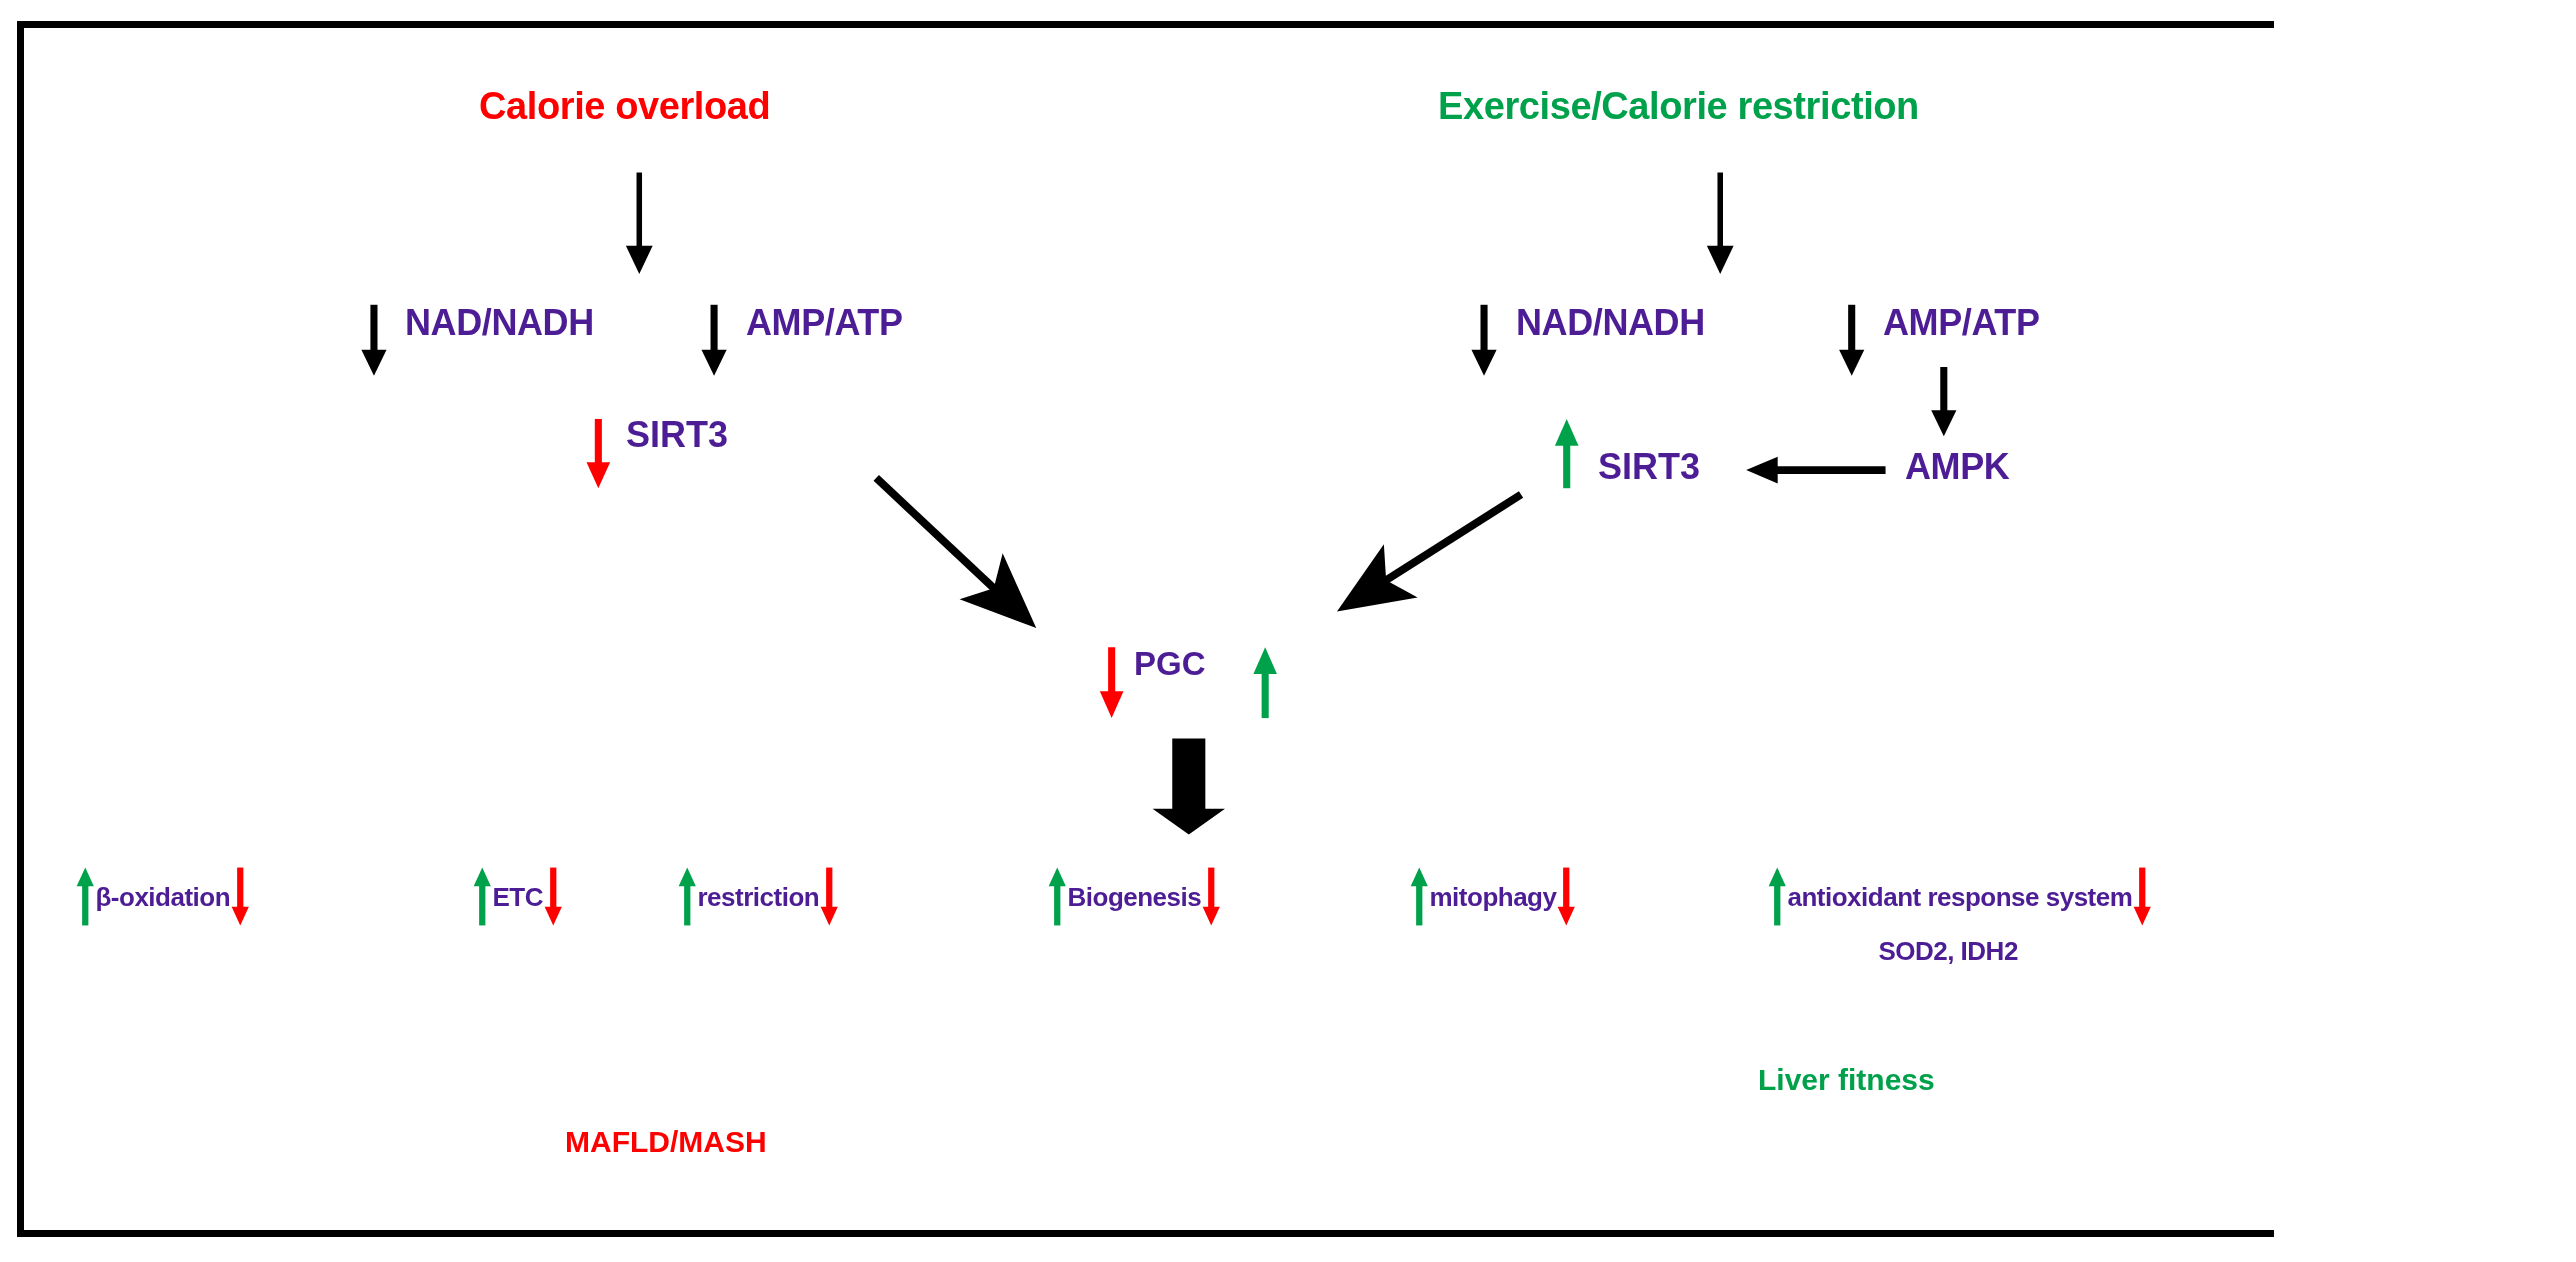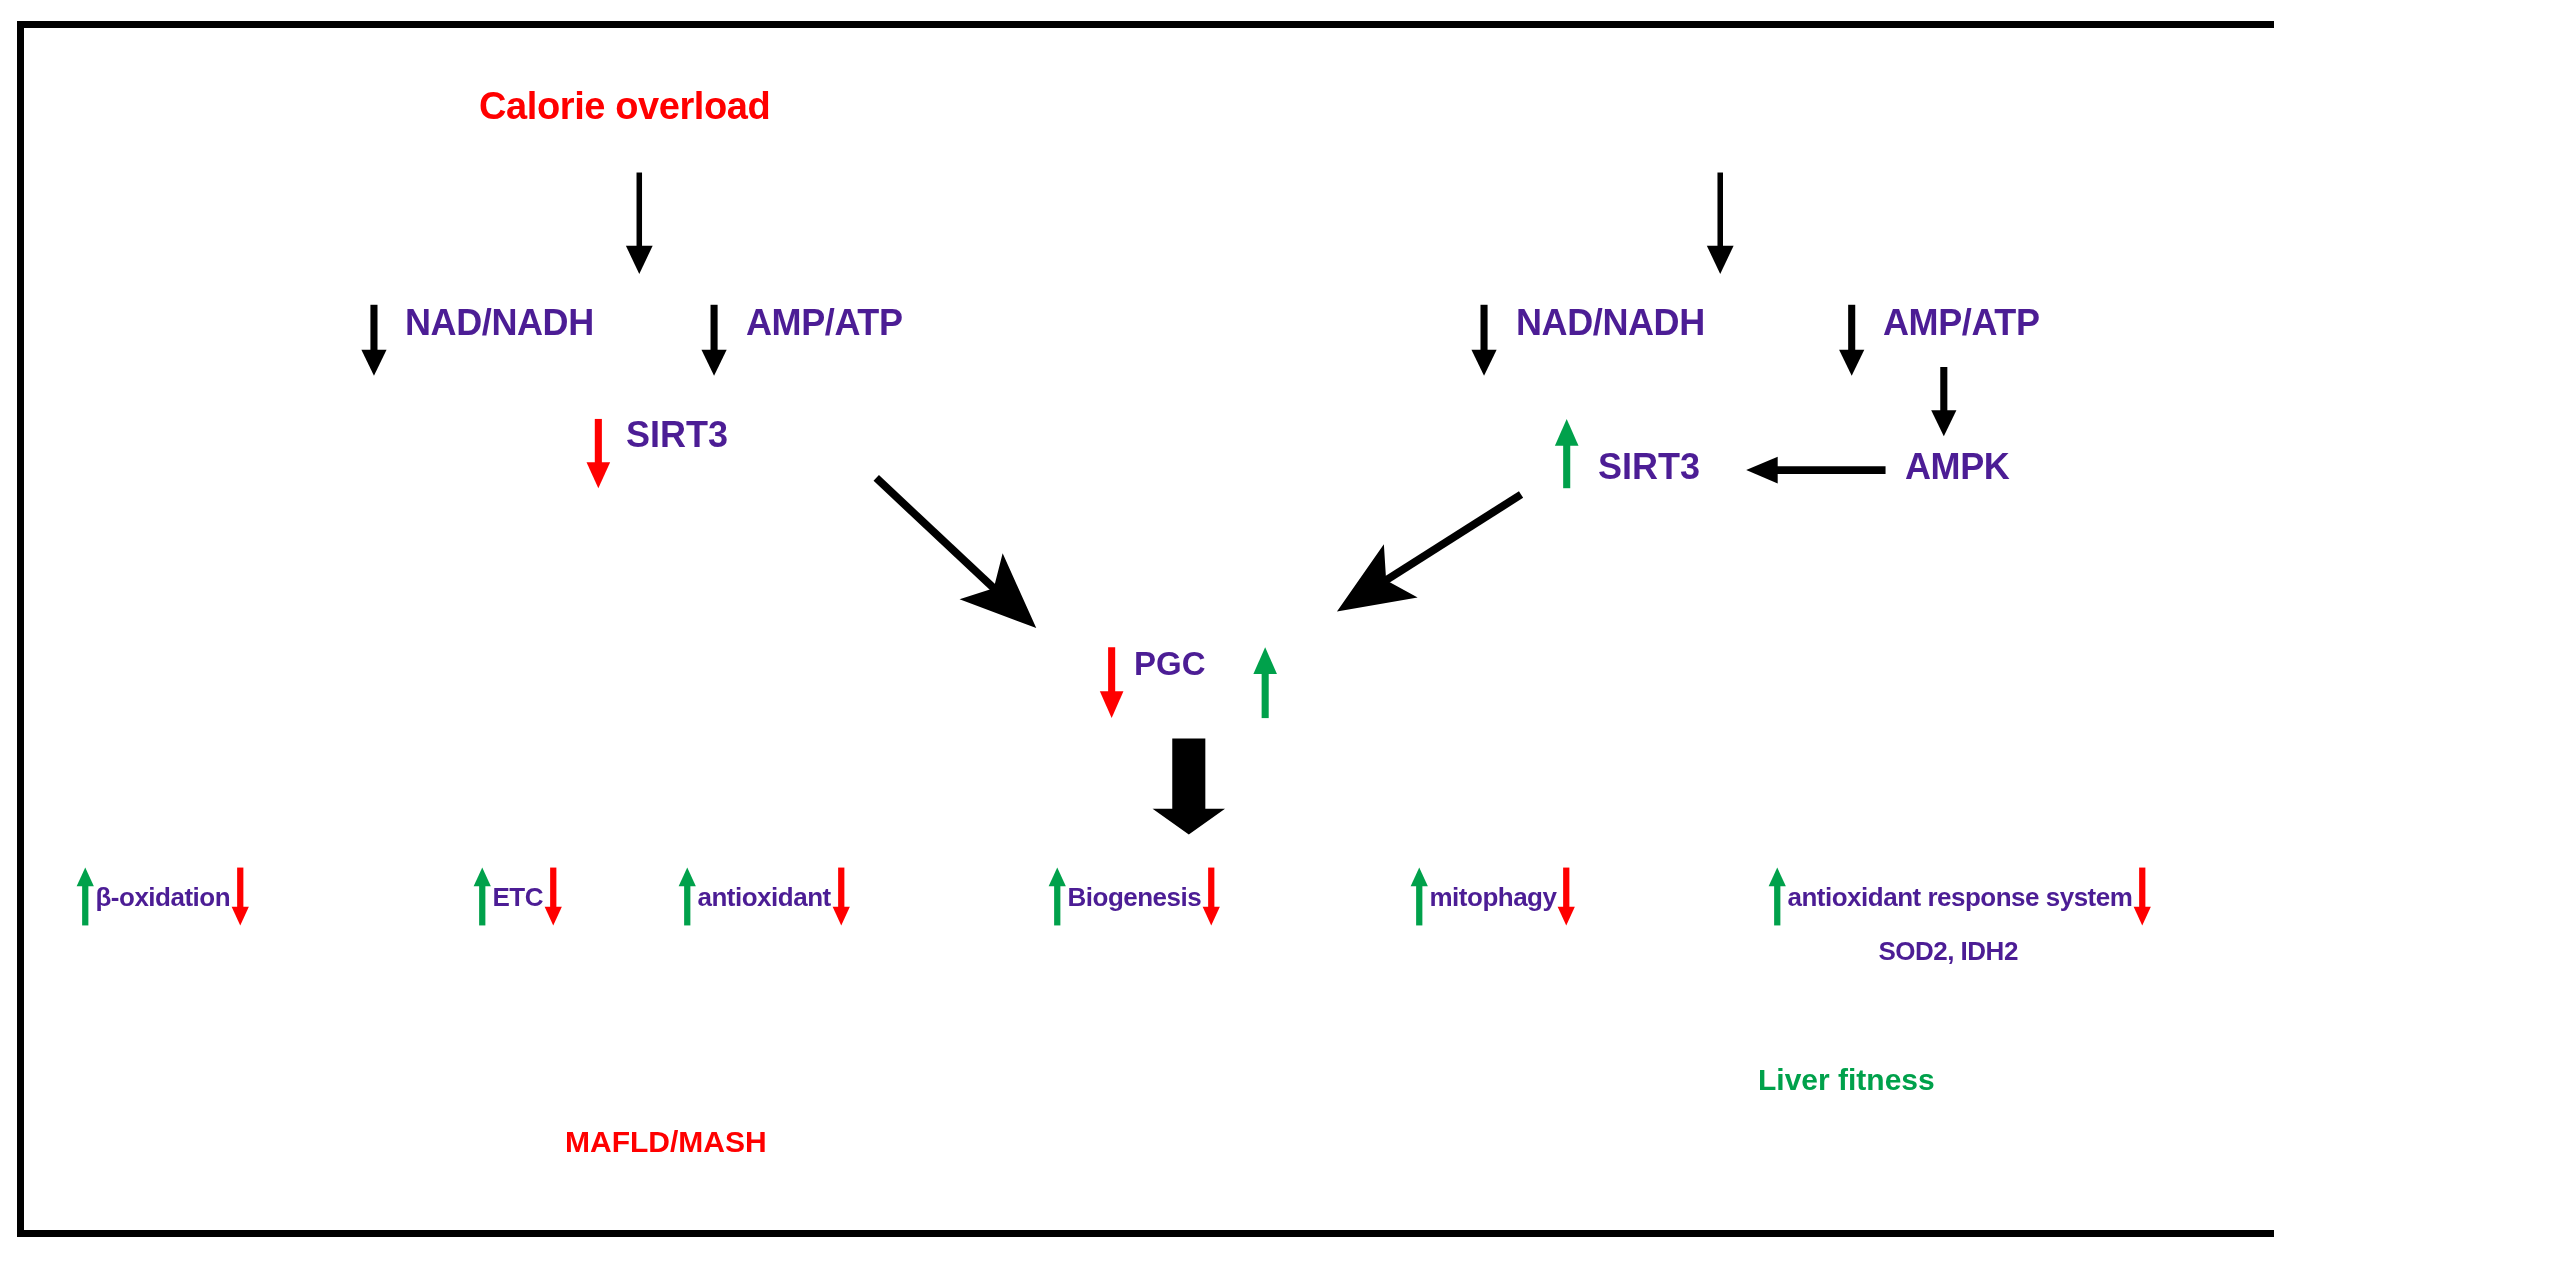--- a/index.html
+++ b/index.html
@@ -163,20 +163,21 @@
       <polygon points="1592,856 1622,856 1607,822" fill="#00A14B"></polygon>
     </g>
 
     <g>
       <path d="M1489,938 L1531,938 L1531,1027 L1556,1027 L1510,1060 L1464,1027 L1489,1027 Z" fill="#000000"></path>
     </g>
   </svg>
 
   <div class="node title red" style="left:479px; top:87px;">Calorie overload</div>
 
+  <div class="node title green" style="left:1438px; top:87px;">Exercise/Calorie restriction</div>
 
   <div class="node metab" style="left:405px; top:305px;">NAD/NADH</div>
 
   <div class="node metab" style="left:746px; top:305px;">AMP/ATP</div>
 
   <div class="node sirt" style="left:626px; top:417px;">SIRT3</div>
 
   <div class="node metab" style="left:1516px; top:305px;">NAD/NADH</div>
 
   <div class="node metab" style="left:1883px; top:305px;">AMP/ATP</div>
@@ -198,21 +199,21 @@
       <div class="node outcome" style="left: 472px; top: 866px;"><span class="glyph-arrow"><svg width="20.5" height="61" viewBox="0 0 26 78" style="vertical-align:-15.7px">
             <line x1="13" y1="76" x2="13" y2="22" stroke="#00A14B" stroke-width="8"></line>
             <polygon points="2,26 24,26 13,2" fill="#00A14B"></polygon>
           </svg></span><span style="vertical-align: middle;">ETC</span><span class="glyph-arrow"><svg width="20.5" height="61" viewBox="0 0 26 78" style="vertical-align:-15.7px">
             <line x1="13" y1="2" x2="13" y2="56" stroke="#FF0000" stroke-width="8"></line>
             <polygon points="2,52 24,52 13,76" fill="#FF0000"></polygon>
           </svg></span></div>
       <div class="node outcome" style="left: 677px; top: 866px;"><span class="glyph-arrow"><svg width="20.5" height="61" viewBox="0 0 26 78" style="vertical-align:-15.7px">
             <line x1="13" y1="76" x2="13" y2="22" stroke="#00A14B" stroke-width="8"></line>
             <polygon points="2,26 24,26 13,2" fill="#00A14B"></polygon>
-          </svg></span><span style="vertical-align: middle;">antioxidant</span><span class="glyph-arrow"><svg width="20.5" height="61" viewBox="0 0 26 78" style="vertical-align:-15.7px">
+          </svg></span><span style="vertical-align: middle;">restriction</span><span class="glyph-arrow"><svg width="20.5" height="61" viewBox="0 0 26 78" style="vertical-align:-15.7px">
             <line x1="13" y1="2" x2="13" y2="56" stroke="#FF0000" stroke-width="8"></line>
             <polygon points="2,52 24,52 13,76" fill="#FF0000"></polygon>
           </svg></span></div>
       <div class="node outcome" style="left: 1047px; top: 866px;"><span class="glyph-arrow"><svg width="20.5" height="61" viewBox="0 0 26 78" style="vertical-align:-15.7px">
             <line x1="13" y1="76" x2="13" y2="22" stroke="#00A14B" stroke-width="8"></line>
             <polygon points="2,26 24,26 13,2" fill="#00A14B"></polygon>
           </svg></span><span style="vertical-align: middle;">Biogenesis</span><span class="glyph-arrow"><svg width="20.5" height="61" viewBox="0 0 26 78" style="vertical-align:-15.7px">
             <line x1="13" y1="2" x2="13" y2="56" stroke="#FF0000" stroke-width="8"></line>
             <polygon points="2,52 24,52 13,76" fill="#FF0000"></polygon>
           </svg></span></div>

